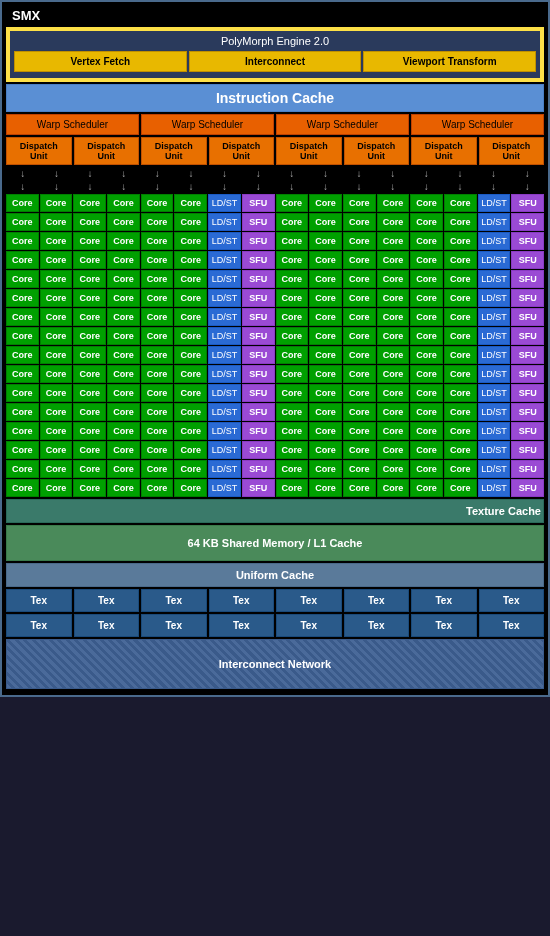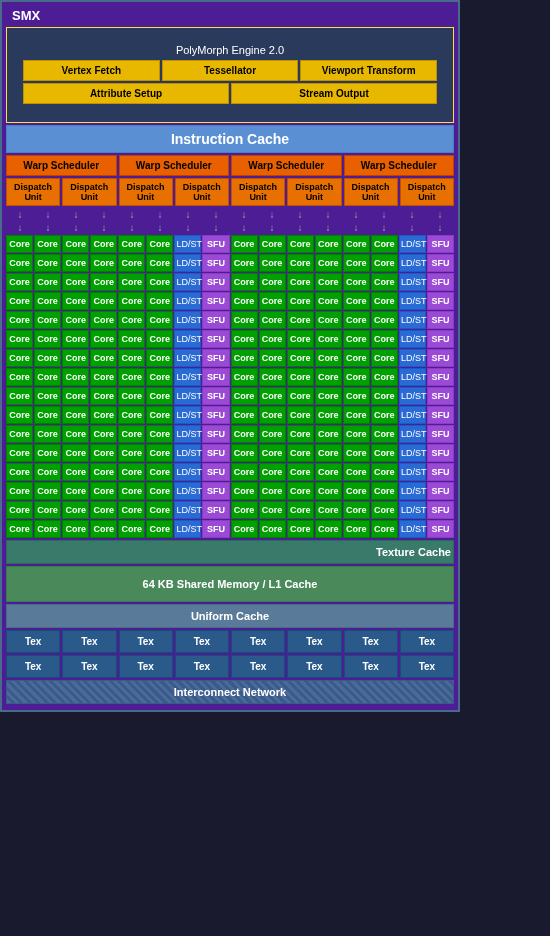--- a/index.html
+++ b/index.html
@@ -3,35 +3,35 @@
   <meta charset="utf-8">
   <style>
     * { box-sizing: border-box; margin: 0; padding: 0; }
     body {
       background: #1a1a2e;
       font-family: Arial, sans-serif;
       font-size: 10px;
       width: 550px;
     }
     .smx-container {
-      width: 460px;
-      background: #4c1d95;
+      width: 550px;
+      background: #000000;
       border: 2px solid #4a6a8c;
       padding: 4px;
     }
     .smx-title {
       color: white;
       font-size: 13px;
       font-weight: bold;
       padding: 2px 6px;
     }
     .polymorph-box {
       background: #2a3a5c;
-      border: 1px solid #fde047;
-      padding: 16px;
+      border: 4px solid #fde047;
+      padding: 4px;
       margin: 2px 0;
     }
     .polymorph-title {
       color: white;
       text-align: center;
       font-size: 11px;
       margin-bottom: 4px;
     }
     .row {
       display: flex;
@@ -49,21 +49,21 @@
       font-weight: bold;
       border: 1px solid #c09000;
       flex: 1;
     }
     .orange-box {
       background: #e86000;
       color: #000;
       text-align: center;
       padding: 4px 6px;
       font-size: 10px;
-      font-weight: bold;
+      font-weight: normal;
       border: 1px solid #c04000;
       flex: 1;
     }
     .orange-dispatch {
       background: #e87000;
       color: #000;
       text-align: center;
       padding: 3px 4px;
       font-size: 9px;
       font-weight: bold;
@@ -185,21 +185,21 @@
       padding: 5px 6px;
       font-size: 10px;
       font-weight: bold;
       border: 1px solid #1a4a7a;
       flex: 1;
     }
     .interconnect {
       background: #4a6a9a;
       color: white;
       text-align: center;
-      padding: 5px 2px;
+      padding: 18px 2px;
       font-size: 11px;
       font-weight: bold;
       margin: 2px 0;
       border: 1px solid #3a5a8a;
       background: repeating-linear-gradient(
         45deg,
         #4a6a9a,
         #4a6a9a 3px,
         #3a5a8a 3px,
         #3a5a8a 6px
@@ -209,26 +209,22 @@
 </head>
 <body>
 
 <div class="smx-container">
   <div class="smx-title">SMX</div>
 
   <div class="polymorph-box">
     <div class="polymorph-title">PolyMorph Engine 2.0</div>
     <div class="row">
       <div class="yellow-box">Vertex Fetch</div>
-      <div class="yellow-box">Tessellator</div>
+      <div class="yellow-box">Interconnect</div>
       <div class="yellow-box">Viewport Transform</div>
-    </div>
-    <div class="row">
-      <div class="yellow-box">Attribute Setup</div>
-      <div class="yellow-box">Stream Output</div>
     </div>
   </div>
 
   <div class="instruction-cache">Instruction Cache</div>
 
   <div class="row">
     <div class="orange-box">Warp Scheduler</div>
     <div class="orange-box">Warp Scheduler</div>
     <div class="orange-box">Warp Scheduler</div>
     <div class="orange-box">Warp Scheduler</div>

